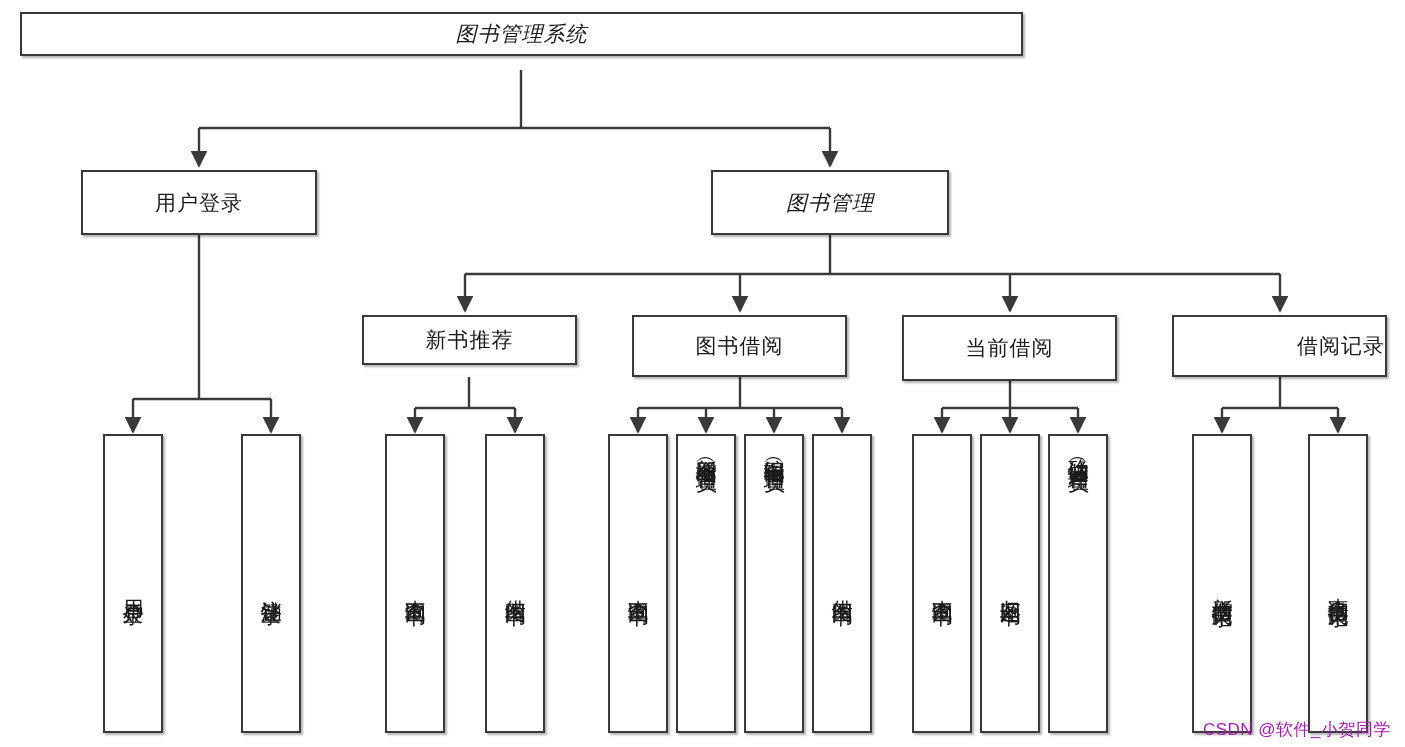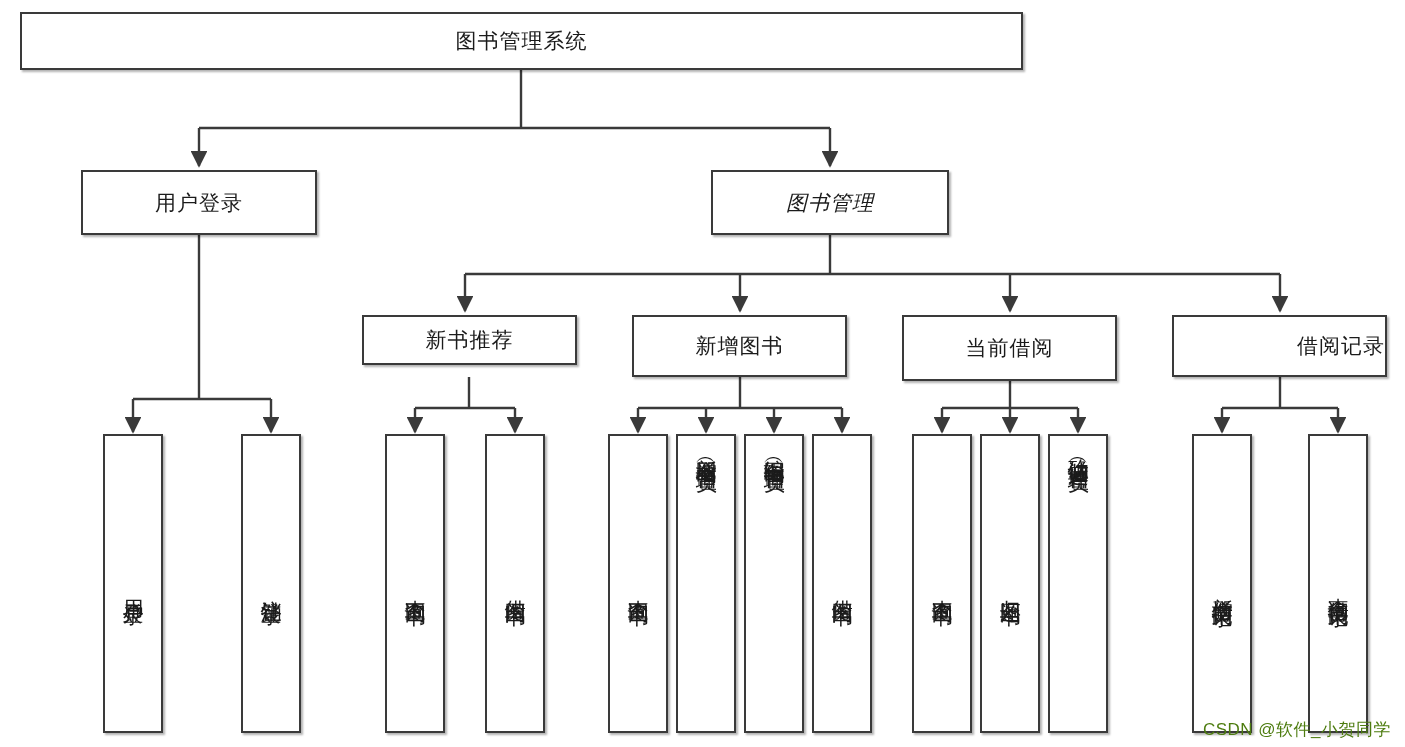--- a/index.html
+++ b/index.html
@@ -60,21 +60,21 @@
   .vtext.center {
     text-align: center;
     height: 100%;
     display: block;
   }
   .watermark {
     position: absolute;
     right: 14px;
     bottom: 6px;
     font-size: 17px;
-    color: #4d7c0f;
+    color: #a21caf;
     letter-spacing: 0.5px;
     z-index: 5;
     white-space: nowrap;
   }
 </style>
 </head>
 <body>
 
 <div id="canvas">
 
@@ -124,38 +124,38 @@
       <path d="M 1010 408 L 1010 432" marker-end="url(#arrow)"></path>
       <path d="M 1078 408 L 1078 432" marker-end="url(#arrow)"></path>
 
       <path d="M 1280 377 L 1280 408"></path>
       <path d="M 1222 408 L 1338 408"></path>
       <path d="M 1222 408 L 1222 432" marker-end="url(#arrow)"></path>
       <path d="M 1338 408 L 1338 432" marker-end="url(#arrow)"></path>
     </g>
   </svg>
 
-  <div class="node h" style="left:20px; top:12px; width:1003px; height:58px;">
+  <div class="node h" style="left:20px; top:12px; width:1003px; height:44px;font-style:italic;">
     <span>图书管理系统</span>
   </div>
 
   <div class="node h" style="left:81px; top:170px; width:236px; height:65px;">
     <span>用户登录</span>
   </div>
 
   <div class="node h" style="left:711px; top:170px; width:238px; height:65px;font-style:italic;">
     <span>图书管理</span>
   </div>
 
   <div class="node h" style="left:362px; top:315px; width:215px; height:50px;">
     <span>新书推荐</span>
   </div>
 
   <div class="node h" style="left:632px; top:315px; width:215px; height:62px;">
-    <span>新增图书</span>
+    <span>图书借阅</span>
   </div>
 
   <div class="node h" style="left:902px; top:315px; width:215px; height:66px;">
     <span>当前借阅</span>
   </div>
 
   <div class="node h" style="left:1172px; top:315px; width:215px; height:62px;justify-content:flex-end;">
     <span>借阅记录</span>
   </div>
 

